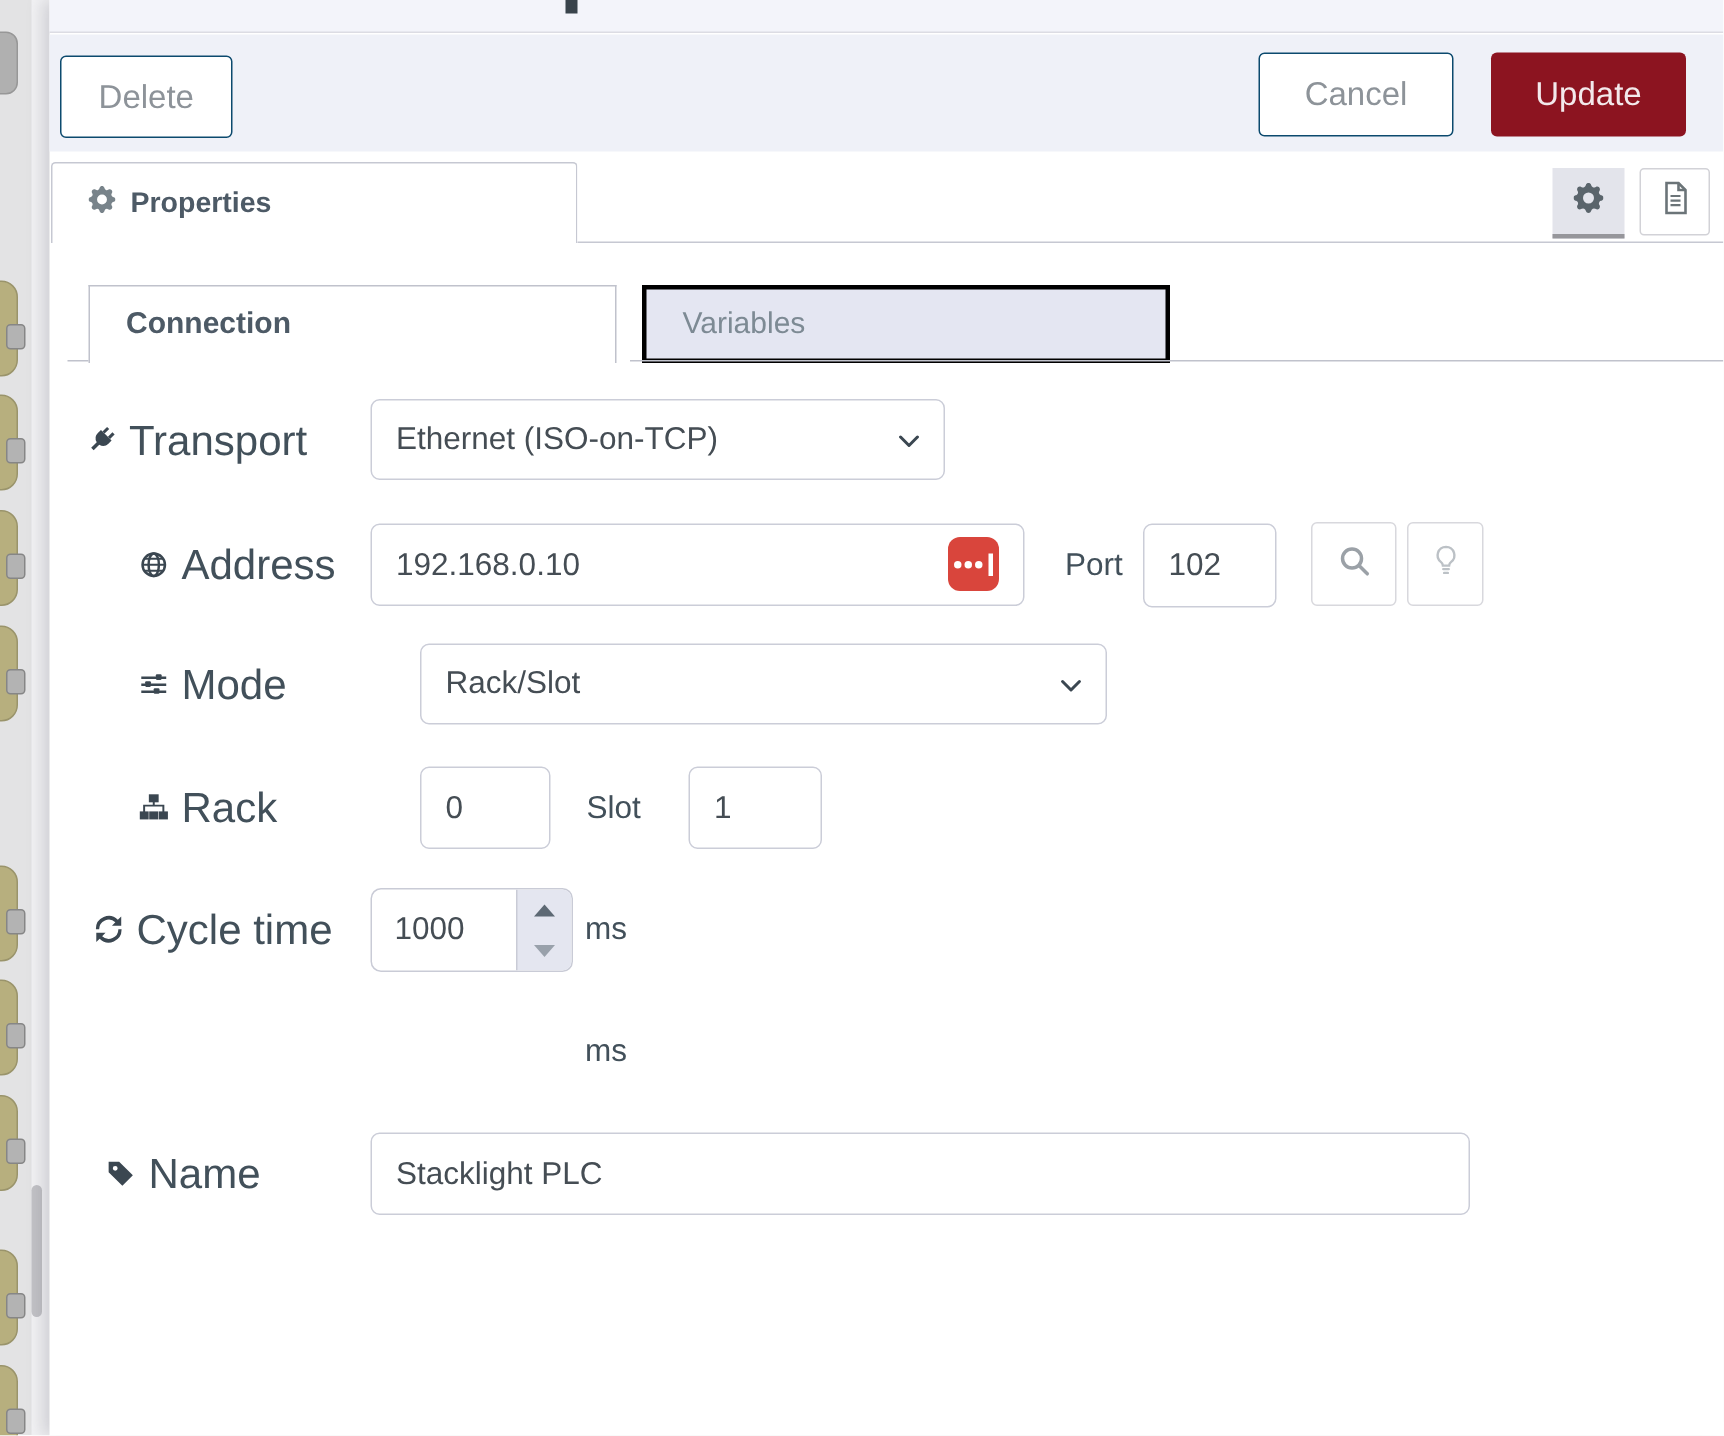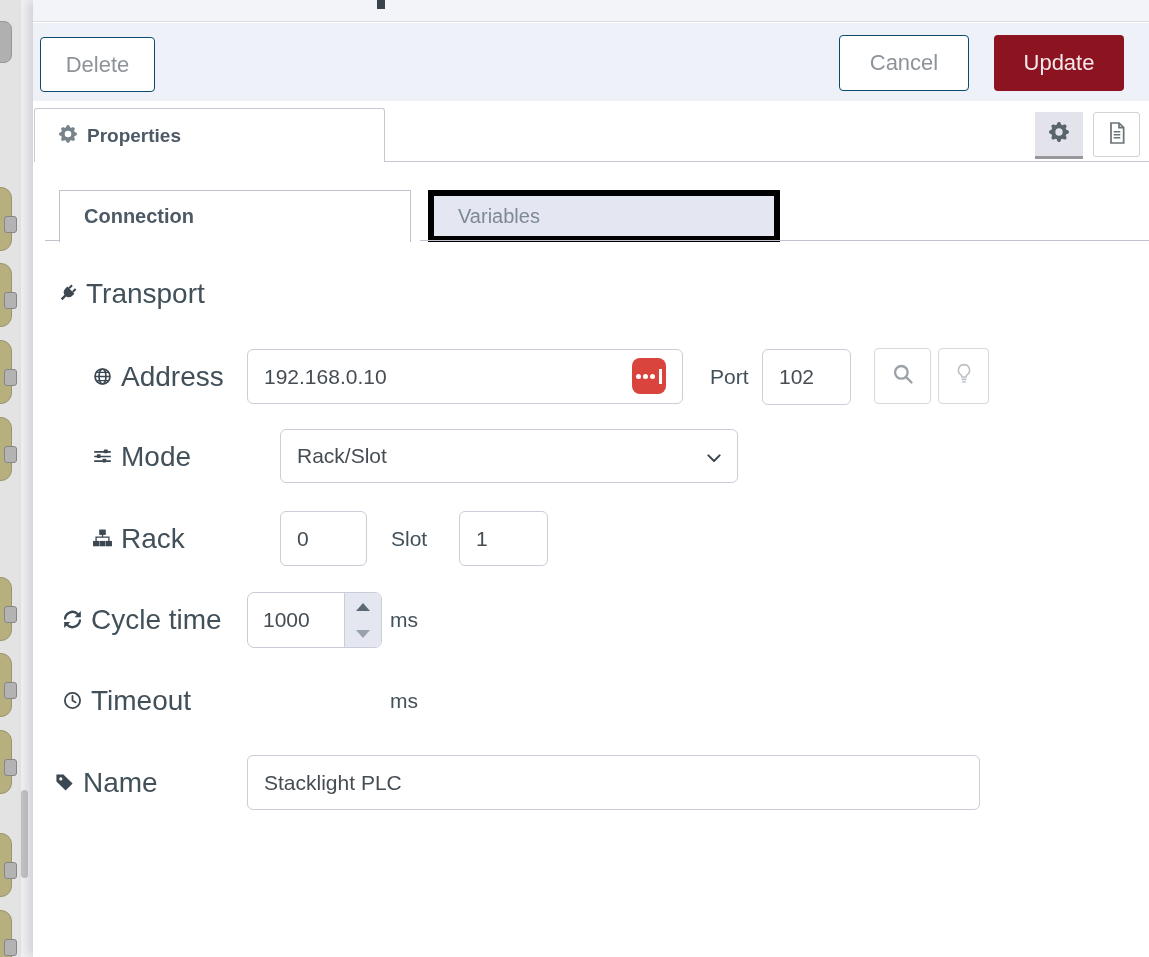--- a/index.html
+++ b/index.html
@@ -39,21 +39,21 @@
   .icon-btn { position:absolute; top:112px; width:48px; height:47px; display:flex; align-items:center;
               justify-content:center; cursor:pointer; }
   .icon-btn.gear { left:1002px; background:#e3e4eb; border-bottom:3px solid #96969b; }
   .icon-btn.doc  { left:1060px; width:47px; height:45px; background:#fff; border:1px solid #d2d2d7; border-radius:3px; }
 
   
   .tab { position:absolute; top:190px; height:52px; display:flex; align-items:center;
          padding-left:24px; font-size:20px; cursor:pointer; }
   .tab.active { left:26px; width:352px; background:#fff; border:1px solid #c0c2cc; border-bottom:none;
                 font-weight:bold; color:#4d5a66; z-index:2; }
-  .tab.inactive { left:395px; width:352px; background:#e4e6f2; border:6px solid #000000; color:#7d8a94; }
+  .tab.inactive { left:395px; width:352px; background:#e4e6f2; border:3px solid #000000; color:#7d8a94; }
   .tab-line { position:absolute; top:240px; height:1px; background:#c0c2cc; }
   .tab-line.seg1 { left:12px; width:23px; }
   .tab-line.seg2 { left:387px; right:0; }
 
   
   .row-label { position:absolute; height:55px; display:flex; align-items:center; gap:9px;
                font-size:28px; color:#42505a; }
   .row-label svg { flex:none; }
   .field { position:absolute; border:1px solid #cbcdd8; border-radius:6px; background:#fff;
            font-family:inherit; font-size:21px; color:#454d54; padding:0 16px; outline:none; }
@@ -169,20 +169,28 @@
         <svg width="19" height="19" viewBox="0 0 16 16" fill="#3b4751">
             <g transform="rotate(45 8 8)">
               <rect x="5" y="0.4" width="1.7" height="3.6"></rect>
               <rect x="9.3" y="0.4" width="1.7" height="3.6"></rect>
               <path d="M3.8 4h8.4v2.5a4.2 4.2 0 0 1-3.2 4.08V15H7v-4.42A4.2 4.2 0 0 1 3.8 6.5z"></path>
             </g>
           </svg>
       </span>
       <span>Transport</span>
     </div>
+    <div class="field sel" style="left:214px; top:266px; width:383px; height:54px">
+      <span>Ethernet (ISO-on-TCP)</span>
+      <span>
+        <svg width="14" height="9" viewBox="0 0 12 8" fill="none" stroke="#3b4751" stroke-width="1.8" stroke-linecap="round" stroke-linejoin="round">
+            <path d="M1 1.2l5 5 5-5"></path>
+          </svg>
+      </span>
+    </div>
 
     <div class="row-label" style="left:60px; top:349px">
       <span>
         <svg width="19" height="19" viewBox="0 0 16 16" fill="none" stroke="#3b4751" stroke-width="1.4">
             <circle cx="8" cy="8" r="6.3"></circle>
             <ellipse cx="8" cy="8" rx="2.9" ry="6.3"></ellipse>
             <path d="M1.8 8h12.4M2.7 4.6h10.6M2.7 11.4h10.6" stroke-width="1.1"></path>
           </svg>
       </span>
       <span>Address</span>
@@ -264,32 +272,23 @@
         <div class="spin-half">
             <span class="tri-up"></span>
           </div>
         <div class="spin-half">
             <span class="tri-down"></span>
           </div>
       </div>
     </div>
     <div class="inline-lbl" style="left:357px; top:592px">ms</div>
 
-    <div class="row-label" style="left:30px; top:673px">
-      <span>
-        <svg width="19" height="19" viewBox="0 0 16 16" fill="none" stroke="#3b4751" stroke-width="1.5" stroke-linecap="round">
-            <circle cx="8" cy="8" r="6.4"></circle>
-            <path d="M8 4.2V8l2.7 1.6"></path>
-          </svg>
-      </span>
-      <span>Timeout</span>
-    </div>
     <div class="inline-lbl" style="left:357px; top:673px">ms</div>
 
-    <div class="row-label" style="left:22px; top:755px">
+    <div class="row-label" style="left:38px; top:755px">
       <span>
         <svg width="19" height="19" viewBox="0 0 16 16" fill="#3b4751">
             <path fill-rule="evenodd" d="M1.2 1.2h5.9l7.7 7.7-5.9 5.9-7.7-7.7zM4.9 3.6a1.35 1.35 0 1 0 0 2.7 1.35 1.35 0 0 0 0-2.7z"></path>
           </svg>
       </span>
       <span>Name</span>
     </div>
     <input class="field" style="left: 214px; top: 755px; width: 733px; height: 55px;" value="Stacklight PLC">
 
   </div>

